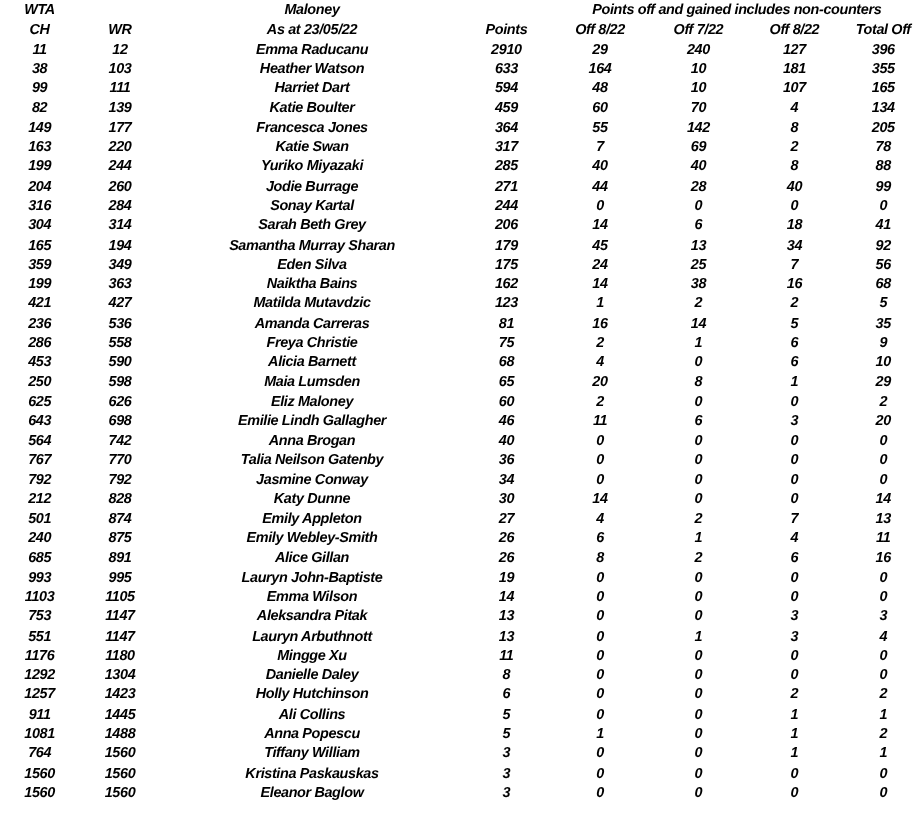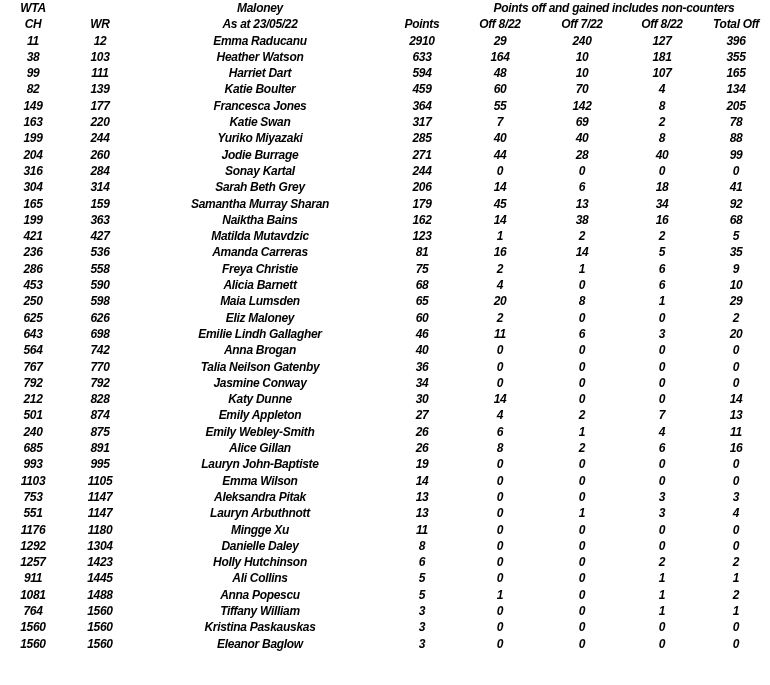--- a/index.html
+++ b/index.html
@@ -163,29 +163,39 @@
         <td>314</td>
         <td>Sarah Beth Grey</td>
         <td>206</td>
         <td>14</td>
         <td>6</td>
         <td>18</td>
         <td>41</td>
       </tr>
       <tr>
         <td>165</td>
-        <td>159</td>
+        <td>194</td>
         <td>Samantha Murray Sharan</td>
         <td>179</td>
         <td>45</td>
         <td>13</td>
         <td>34</td>
         <td>92</td>
       </tr>
       <tr>
+        <td>359</td>
+        <td>349</td>
+        <td>Eden Silva</td>
+        <td>175</td>
+        <td>24</td>
+        <td>25</td>
+        <td>7</td>
+        <td>56</td>
+      </tr>
+      <tr>
         <td>199</td>
         <td>363</td>
         <td>Naiktha Bains</td>
         <td>162</td>
         <td>14</td>
         <td>38</td>
         <td>16</td>
         <td>68</td>
       </tr>
       <tr>

